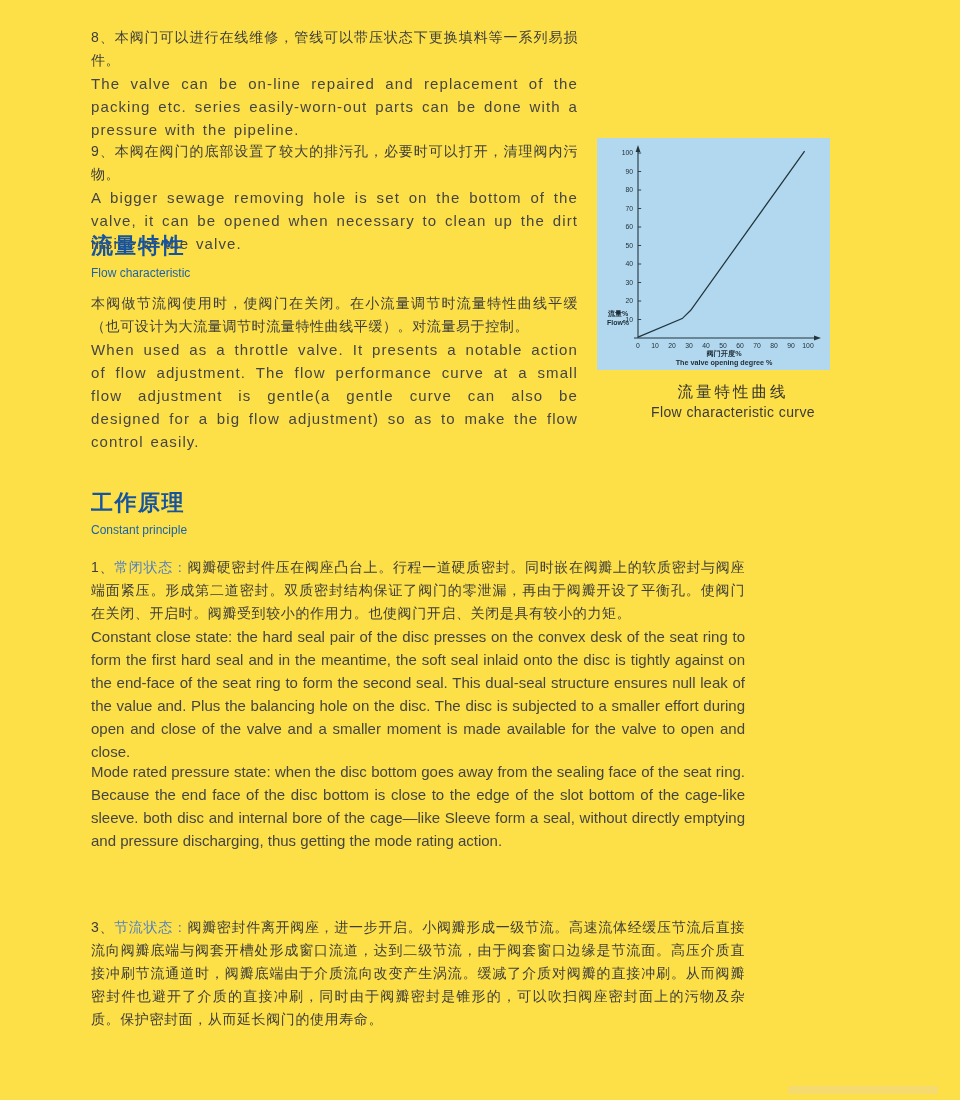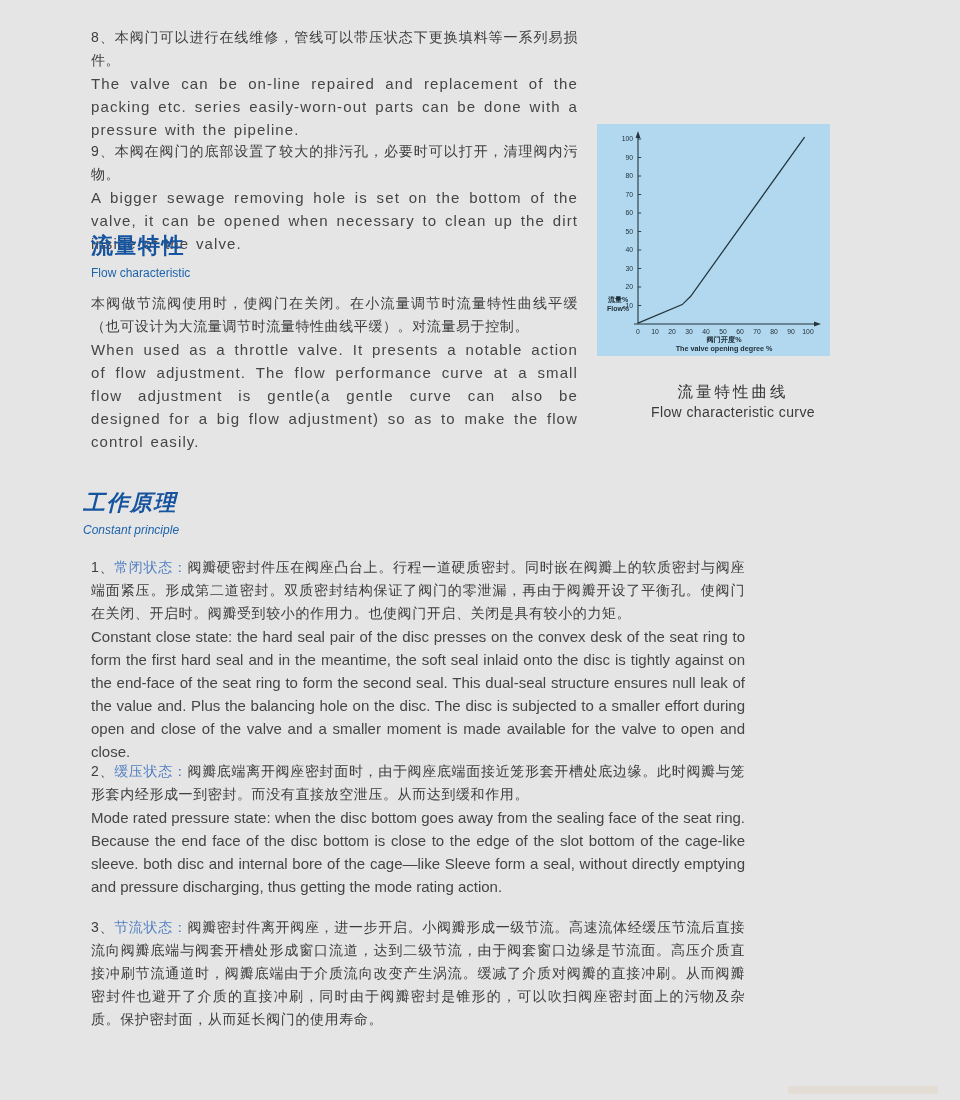--- a/index.html
+++ b/index.html
@@ -1,18 +1,18 @@
 <!DOCTYPE html>
 <html><head>
 <meta charset="utf-8">
 <style>
   * { margin:0; padding:0; box-sizing:border-box; }
   html,body { background:#ffffff; }
   body { width:960px; height:1100px; font-family:"Liberation Sans","DejaVu Sans",sans-serif; }
-  .page { position:relative; width:960px; height:1100px; background:#e5e5e5; overflow:hidden; }
+  .page { position:relative; width:960px; height:1100px; background:#fde047; overflow:hidden; }
   .abs { position:absolute; }
 
   .zh-text { color:#3d3d3d; font-size:14px; line-height:23px; text-align:justify; letter-spacing:0.6px; }
   .en-text { color:#454545; font-size:15px; line-height:23px; text-align:justify; }
   .intro-en { letter-spacing:1.1px; word-spacing:1.5px; }
 
   .sec-title-zh { color:#17549f; font-size:22px; font-weight:bold; letter-spacing:1.5px; line-height:26px; }
   .sec-title-en { color:#1c63ac; font-size:12px; line-height:20px; margin-top:4px; }
 
   .kw { color:#5380c2; }
@@ -41,21 +41,21 @@
     <div class="en-text intro-en">A bigger sewage removing hole is set on the bottom of the valve, it can be opened when necessary to clean up the dirt inside of the valve.</div>
   </div>
 
   <div class="abs" style="left:91px; top:233px; width:487px;">
     <div class="sec-title-zh">流量特性</div>
     <div class="sec-title-en">Flow characteristic</div>
     <div class="zh-text" style="margin-top:9px;">本阀做节流阀使用时，使阀门在关闭。在小流量调节时流量特性曲线平缓（也可设计为大流量调节时流量特性曲线平缓）。对流量易于控制。</div>
     <div class="en-text intro-en">When used as a throttle valve. It presents a notable action of flow adjustment. The flow performance curve at a small flow adjustment is gentle(a gentle curve can also be designed for a big flow adjustment) so as to make the flow control easily.</div>
   </div>
 
-  <div class="abs chart-box" style="left: 597px; top: 124px; background: rgb(178, 216, 239);">
+  <div class="abs chart-box" style="left: 597px; top: 138px; background: rgb(178, 216, 239);">
     <svg id="chart-svg" width="233" height="232" viewBox="0 0 233 232">
         <line x1="41" y1="200" x2="41" y2="13" stroke="#22353c" stroke-width="1.1"></line>
         <polygon points="41,7 38.6,14 43.4,14" fill="#22353c"></polygon>
         <line x1="37" y1="200" x2="219" y2="200" stroke="#22353c" stroke-width="1.1"></line>
         <polygon points="224,200 217,197.6 217,202.4" fill="#22353c"></polygon>
         <line x1="41" y1="181.5" x2="44.2" y2="181.5" stroke="#22353c" stroke-width="0.9"></line>
         <text x="36" y="183.9" text-anchor="end" font-size="6.8" fill="#1d2b33">10</text>
         <line x1="41" y1="163" x2="44.2" y2="163" stroke="#22353c" stroke-width="0.9"></line>
         <text x="36" y="165.4" text-anchor="end" font-size="6.8" fill="#1d2b33">20</text>
         <line x1="41" y1="144.5" x2="44.2" y2="144.5" stroke="#22353c" stroke-width="0.9"></line>
@@ -91,32 +91,31 @@
         <text x="127" y="227" text-anchor="middle" font-size="7.2" font-weight="bold" fill="#1d2b33">The valve opening degree %</text>
         <polyline points="41,199.075 85.19999999999999,180.575 93.69999999999999,172.25 207.6,13.149999999999977" fill="none" stroke="#22353c" stroke-width="1.25"></polyline>
       </svg>
   </div>
 
   <div class="abs chart-caption" style="left:597px; top:382px; width:272px;">
     <div class="cap-zh">流量特性曲线</div>
     <div class="cap-en">Flow characteristic curve</div>
   </div>
 
-  <div class="abs" style="left:83px; top:490px; width:654px;font-style:italic;">
+  <div class="abs" style="left:91px; top:490px; width:654px;">
     <div class="sec-title-zh">工作原理</div>
     <div class="sec-title-en">Constant principle</div>
   </div>
 
   <div class="abs" style="left:91px; top:556px; width:654px;">
     <div class="zh-text"><span>1、</span><span class="kw">常闭状态：</span><span>阀瓣硬密封件压在阀座凸台上。行程一道硬质密封。同时嵌在阀瓣上的软质密封与阀座端面紧压。形成第二道密封。双质密封结构保证了阀门的零泄漏，再由于阀瓣开设了平衡孔。使阀门在关闭、开启时。阀瓣受到较小的作用力。也使阀门开启、关闭是具有较小的力矩。</span></div>
     <div class="en-text">Constant close state: the hard seal pair of the disc presses on the convex desk of the seat ring to form the first hard seal and in the meantime, the soft seal inlaid onto the disc is tightly against on the end-face of the seat ring to form the second seal. This dual-seal structure ensures null leak of the value and. Plus the balancing hole on the disc. The disc is subjected to a smaller effort during open and close of the valve and a smaller moment is made available for the valve to open and close.</div>
   </div>
 
   <div class="abs" style="left:91px; top:760px; width:654px;">
-    <div class="zh-text"><span>2、</span><span class="kw">缓压状态：</span><span>阀瓣底端离开阀座密封面时，由于阀座底端面接近笼形套开槽处底边缘。此时阀瓣与笼形套内经形成一到密封。而没有直接放空泄压。从而达到缓和作用。</span></div>
     <div class="en-text">Mode rated pressure state: when the disc bottom goes away from the sealing face of the seat ring. Because the end face of the disc bottom is close to the edge of the slot bottom of the cage-like sleeve. both disc and internal bore of the cage—like Sleeve form a seal, without directly emptying and pressure discharging, thus getting the mode rating action.</div>
   </div>
 
   <div class="abs" style="left:91px; top:916px; width:654px;">
     <div class="zh-text"><span>3、</span><span class="kw">节流状态：</span><span>阀瓣密封件离开阀座，进一步开启。小阀瓣形成一级节流。高速流体经缓压节流后直接流向阀瓣底端与阀套开槽处形成窗口流道，达到二级节流，由于阀套窗口边缘是节流面。高压介质直接冲刷节流通道时，阀瓣底端由于介质流向改变产生涡流。缓减了介质对阀瓣的直接冲刷。从而阀瓣密封件也避开了介质的直接冲刷，同时由于阀瓣密封是锥形的，可以吹扫阀座密封面上的污物及杂质。保护密封面，从而延长阀门的使用寿命。</span></div>
   </div>
 
   <div class="abs footer-mark" style="left:788px; top:1086px; width:150px; height:8px;"></div>
 
 </div>

